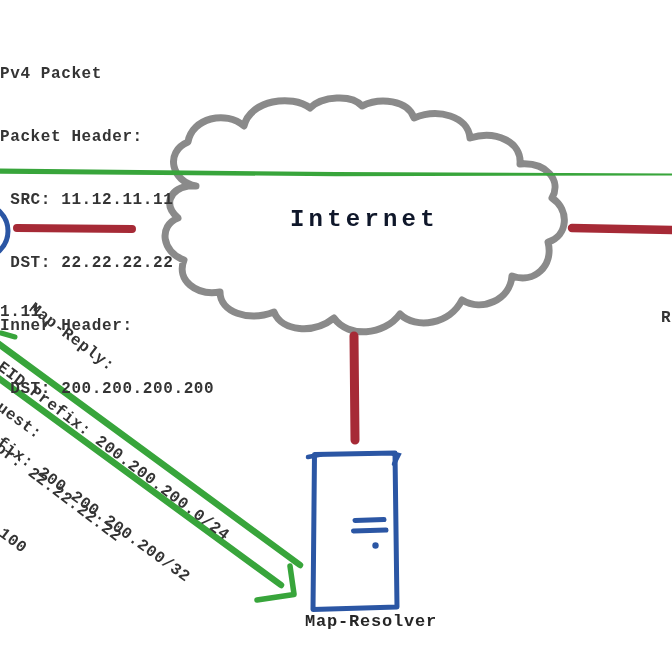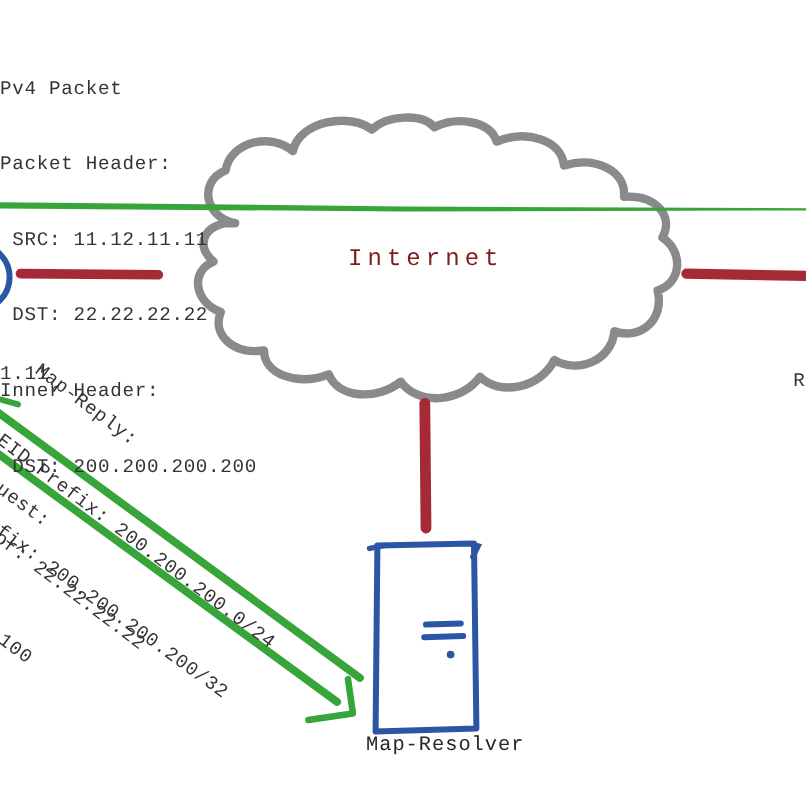--- a/index.html
+++ b/index.html
@@ -2,28 +2,28 @@
 <html><head>
 <meta charset="utf-8">
 <style>
   html,body{margin:0;padding:0;}
   body{
     width:672px;height:672px;position:relative;overflow:hidden;
     background:#ffffff;
     font-family:"Liberation Mono","DejaVu Sans Mono",monospace;
     color:#343434;
   }
-  .diagram{position:absolute;inset:0;}
+  .diagram{position:absolute;inset:0;font-weight:bold;}
   svg.layer{position:absolute;left:0;top:0;}
   .txt{position:absolute;white-space:pre;line-height:1.32;}
   .packet-info{
     left:0;top:22px;font-size:16px;letter-spacing:0.6px;line-height:21px;
   }
   .internet-label{
-    left:290px;top:204px;font-size:20px;letter-spacing:4.2px;color:#7f1d1d;
+    left:290px;top:204px;font-size:24px;letter-spacing:4.2px;color:#0f172a;
   }
   .map-reply{
     left:64px;top:263px;font-size:16px;letter-spacing:0.6px;line-height:22px;
     transform:rotate(37deg);transform-origin:0 0;
   }
   .map-reply .l2{margin-left:10px;}
   .map-reply .l3{margin-left:6px;}
   .map-reply .l4{margin-left:9px;}
   .map-reply .l5{margin-left:11px;}
   .map-request-l1{

